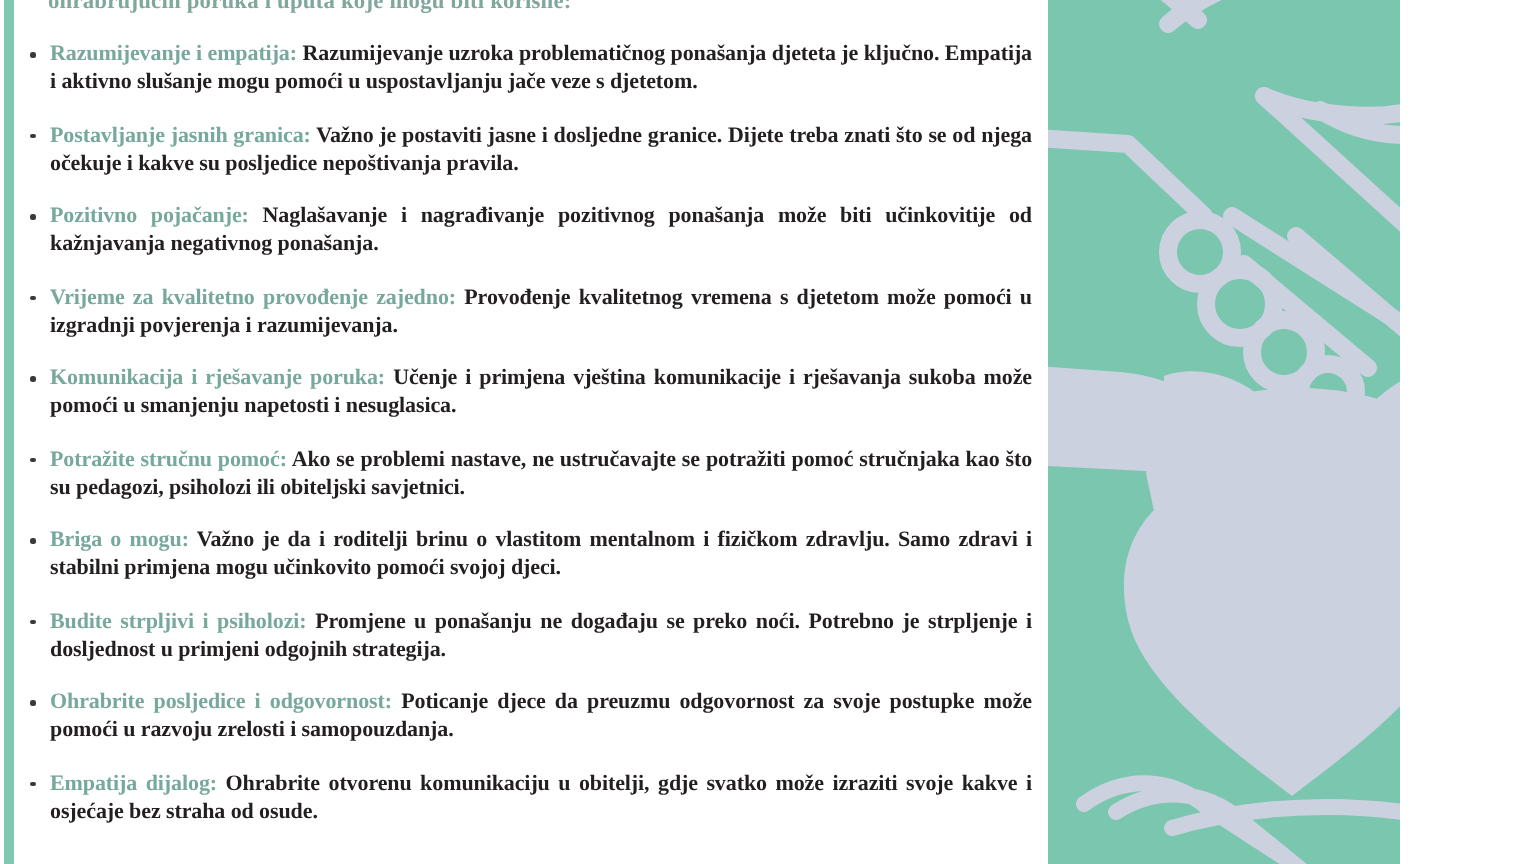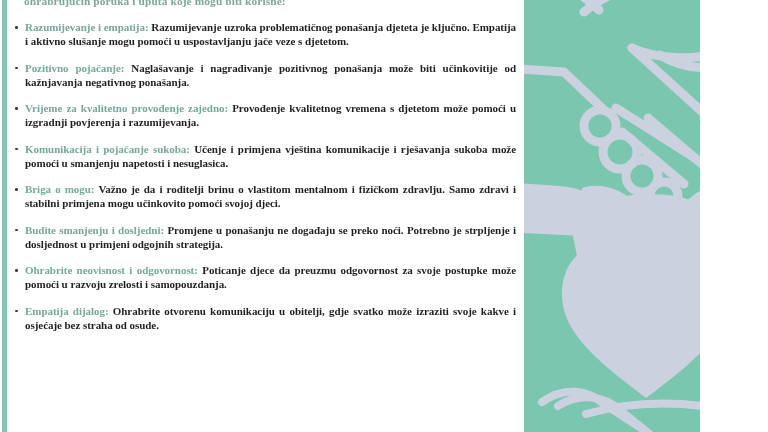--- a/index.html
+++ b/index.html
@@ -113,41 +113,49 @@
   <div class="content">
 
     <div class="intro-line">ohrabrujućih poruka i uputa koje mogu biti korisne:</div>
 
     <ul class="tips">
       <li>
         <span class="term">Razumijevanje i empatija:</span>
         <span class="body-text">Razumijevanje uzroka problematičnog ponašanja djeteta je ključno. Empatija i aktivno slušanje mogu pomoći u uspostavljanju jače veze s djetetom.</span>
       </li>
       <li>
+        <span class="term">Postavljanje jasnih granica:</span>
+        <span class="body-text">Važno je postaviti jasne i dosljedne granice. Dijete treba znati što se od njega očekuje i kakve su posljedice nepoštivanja pravila.</span>
+      </li>
+      <li>
         <span class="term">Pozitivno pojačanje:</span>
         <span class="body-text">Naglašavanje i nagrađivanje pozitivnog ponašanja može biti učinkovitije od kažnjavanja negativnog ponašanja.</span>
       </li>
       <li>
         <span class="term">Vrijeme za kvalitetno provođenje zajedno:</span>
         <span class="body-text">Provođenje kvalitetnog vremena s djetetom može pomoći u izgradnji povjerenja i razumijevanja.</span>
       </li>
       <li>
-        <span class="term">Komunikacija i pojačanje sukoba:</span>
+        <span class="term">Komunikacija i rješavanje poruka:</span>
         <span class="body-text">Učenje i primjena vještina komunikacije i rješavanja sukoba može pomoći u smanjenju napetosti i nesuglasica.</span>
+      </li>
+      <li>
+        <span class="term">Potražite stručnu pomoć:</span>
+        <span class="body-text">Ako se problemi nastave, ne ustručavajte se potražiti pomoć stručnjaka kao što su pedagozi, psiholozi ili obiteljski savjetnici.</span>
       </li>
       <li>
         <span class="term">Briga o mogu:</span>
         <span class="body-text">Važno je da i roditelji brinu o vlastitom mentalnom i fizičkom zdravlju. Samo zdravi i stabilni primjena mogu učinkovito pomoći svojoj djeci.</span>
       </li>
       <li>
-        <span class="term">Budite smanjenju i dosljedni:</span>
+        <span class="term">Budite strpljivi i psiholozi:</span>
         <span class="body-text">Promjene u ponašanju ne događaju se preko noći. Potrebno je strpljenje i dosljednost u primjeni odgojnih strategija.</span>
       </li>
       <li>
-        <span class="term">Ohrabrite neovisnost i odgovornost:</span>
+        <span class="term">Ohrabrite posljedice i odgovornost:</span>
         <span class="body-text">Poticanje djece da preuzmu odgovornost za svoje postupke može pomoći u razvoju zrelosti i samopouzdanja.</span>
       </li>
       <li>
         <span class="term">Empatija dijalog:</span>
         <span class="body-text">Ohrabrite otvorenu komunikaciju u obitelji, gdje svatko može izraziti svoje kakve i osjećaje bez straha od osude.</span>
       </li>
     </ul>
   </div>
 
   <div class="illus">

